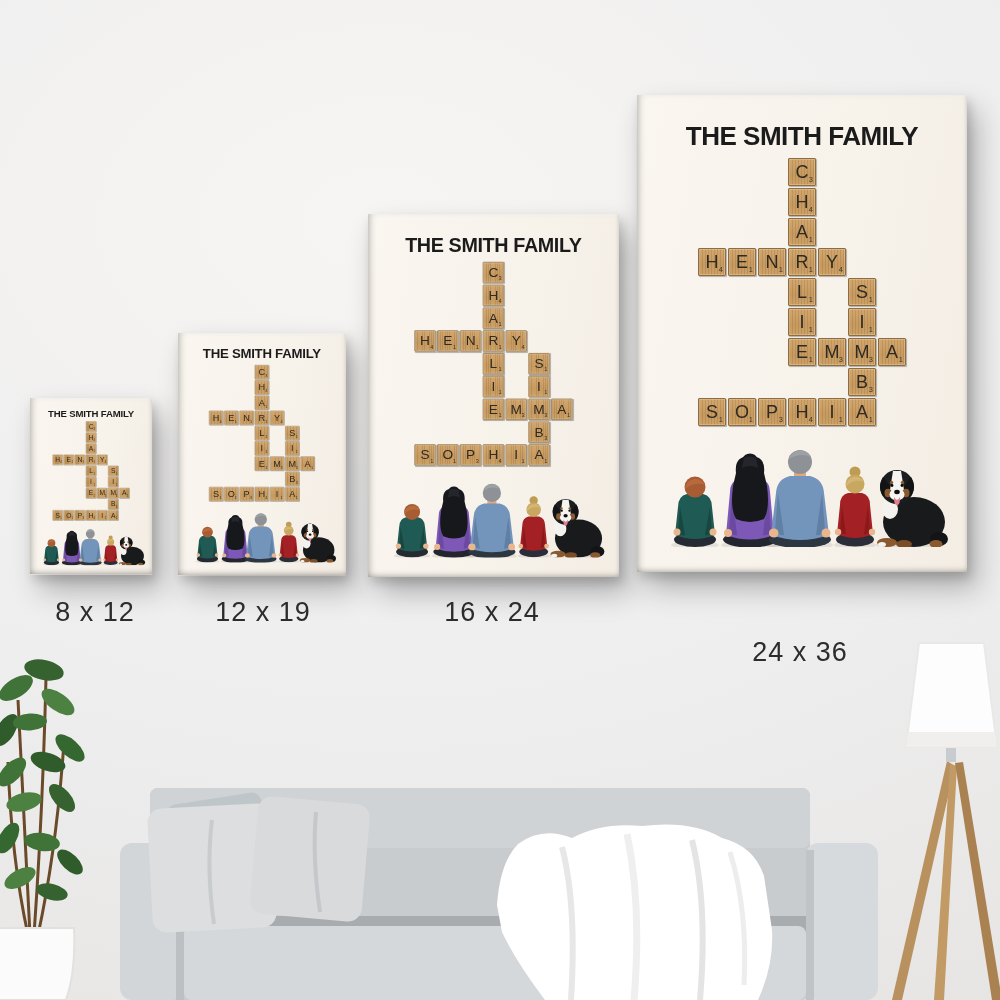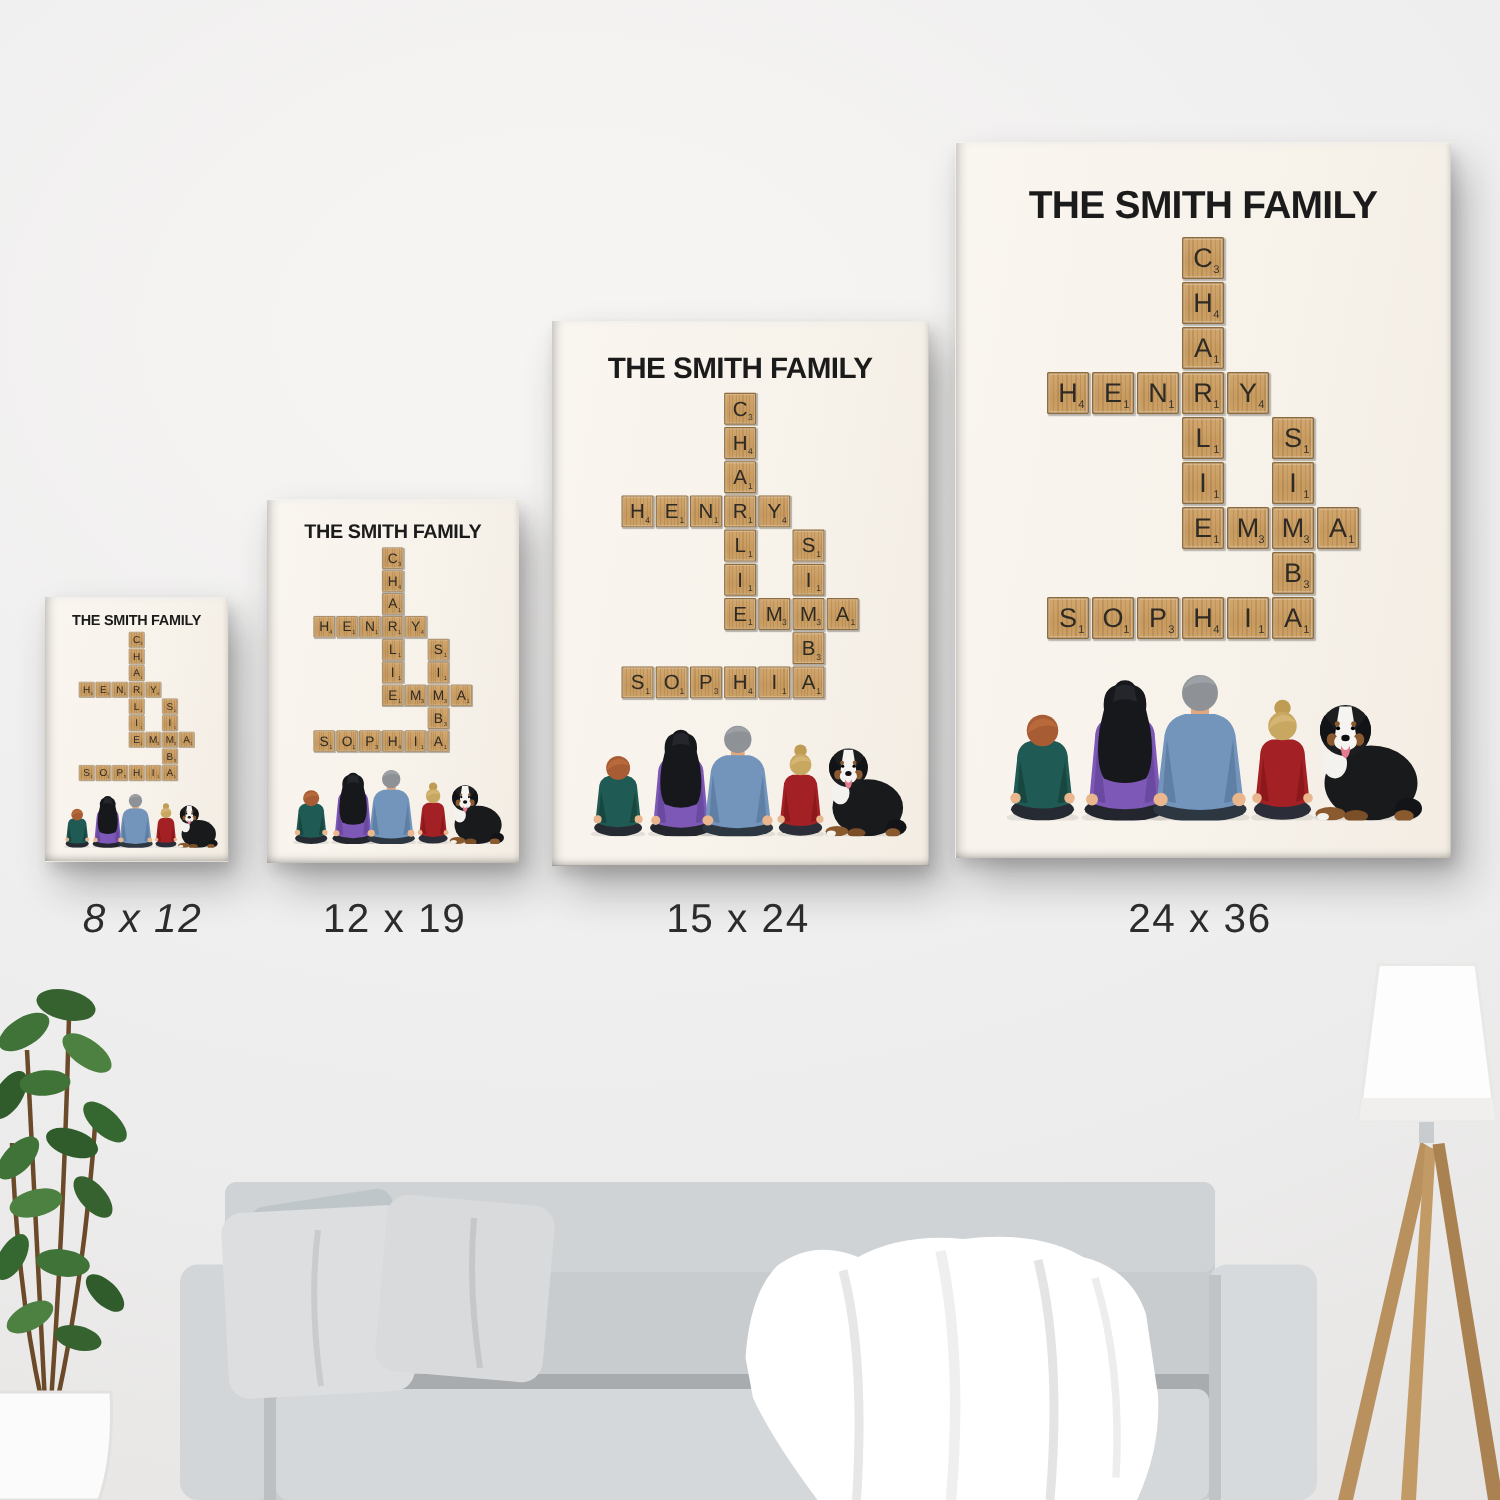--- a/index.html
+++ b/index.html
@@ -850,18 +850,18 @@
       <ellipse cx="245" cy="45" rx="2.8" ry="2.2" fill="#0e0e10"></ellipse>
       <path d="M242,50 q3,6 6,0 q0.5,7 -3,8.5 q-3.5,-1.5 -3,-8.5 Z" fill="#e27c8e"></path>
       <ellipse cx="235" cy="95.5" rx="10" ry="4.5" fill="#8a5a2e"></ellipse>
       <ellipse cx="252" cy="97" rx="8" ry="4" fill="#7a4e27"></ellipse>
       <ellipse cx="230" cy="97.5" rx="4" ry="2.5" fill="#f4f2ee"></ellipse>
     </g>
   </svg>
 </div>
     </div>
 
-  <div class="size-label" style="left:95px;font-style:italic;">8 x 12</div>
+  <div class="size-label" style="left:95px;">8 x 12</div>
   <div class="size-label" style="left:263px;">12 x 19</div>
-  <div class="size-label" style="left:492px;">15 x 24</div>
-  <div class="size-label" style="left:800px;">24 x 36</div>
+  <div class="size-label" style="left:492px;">16 x 24</div>
+  <div class="size-label" style="left:800px;margin-top:40px;">24 x 36</div>
 
 </div>
 
 </body></html>

